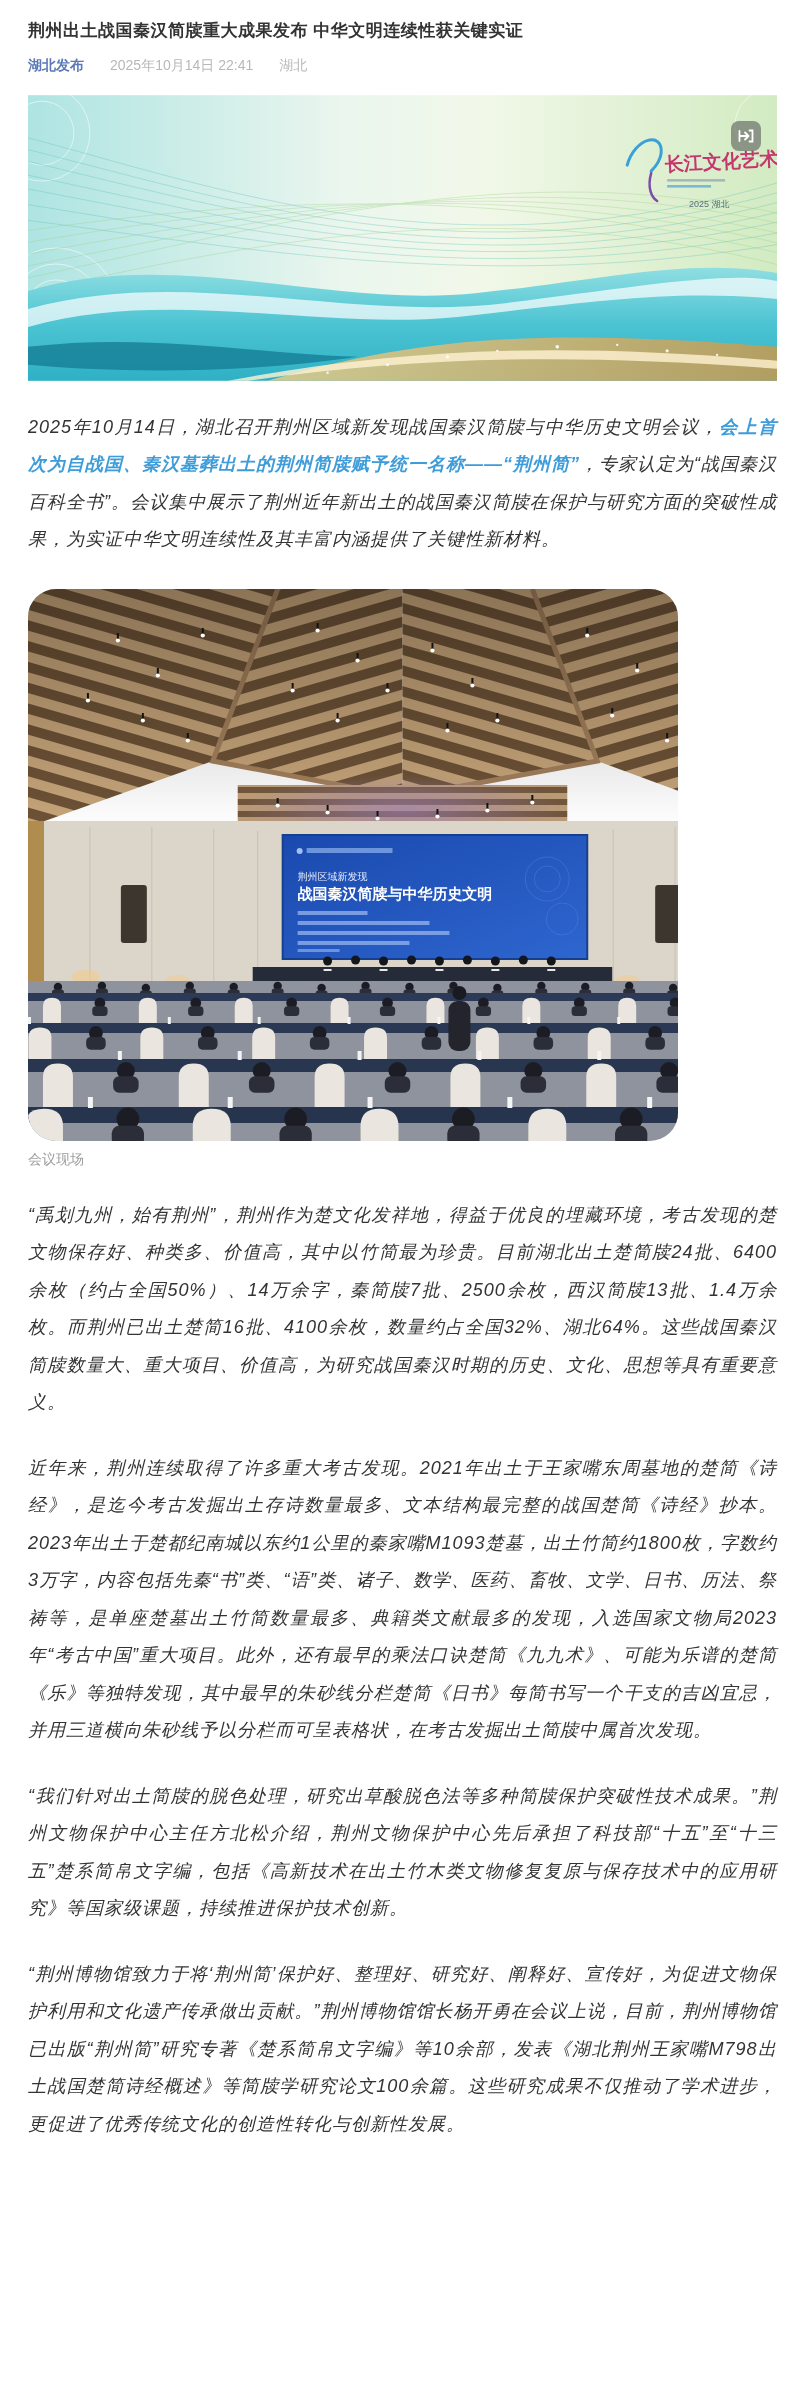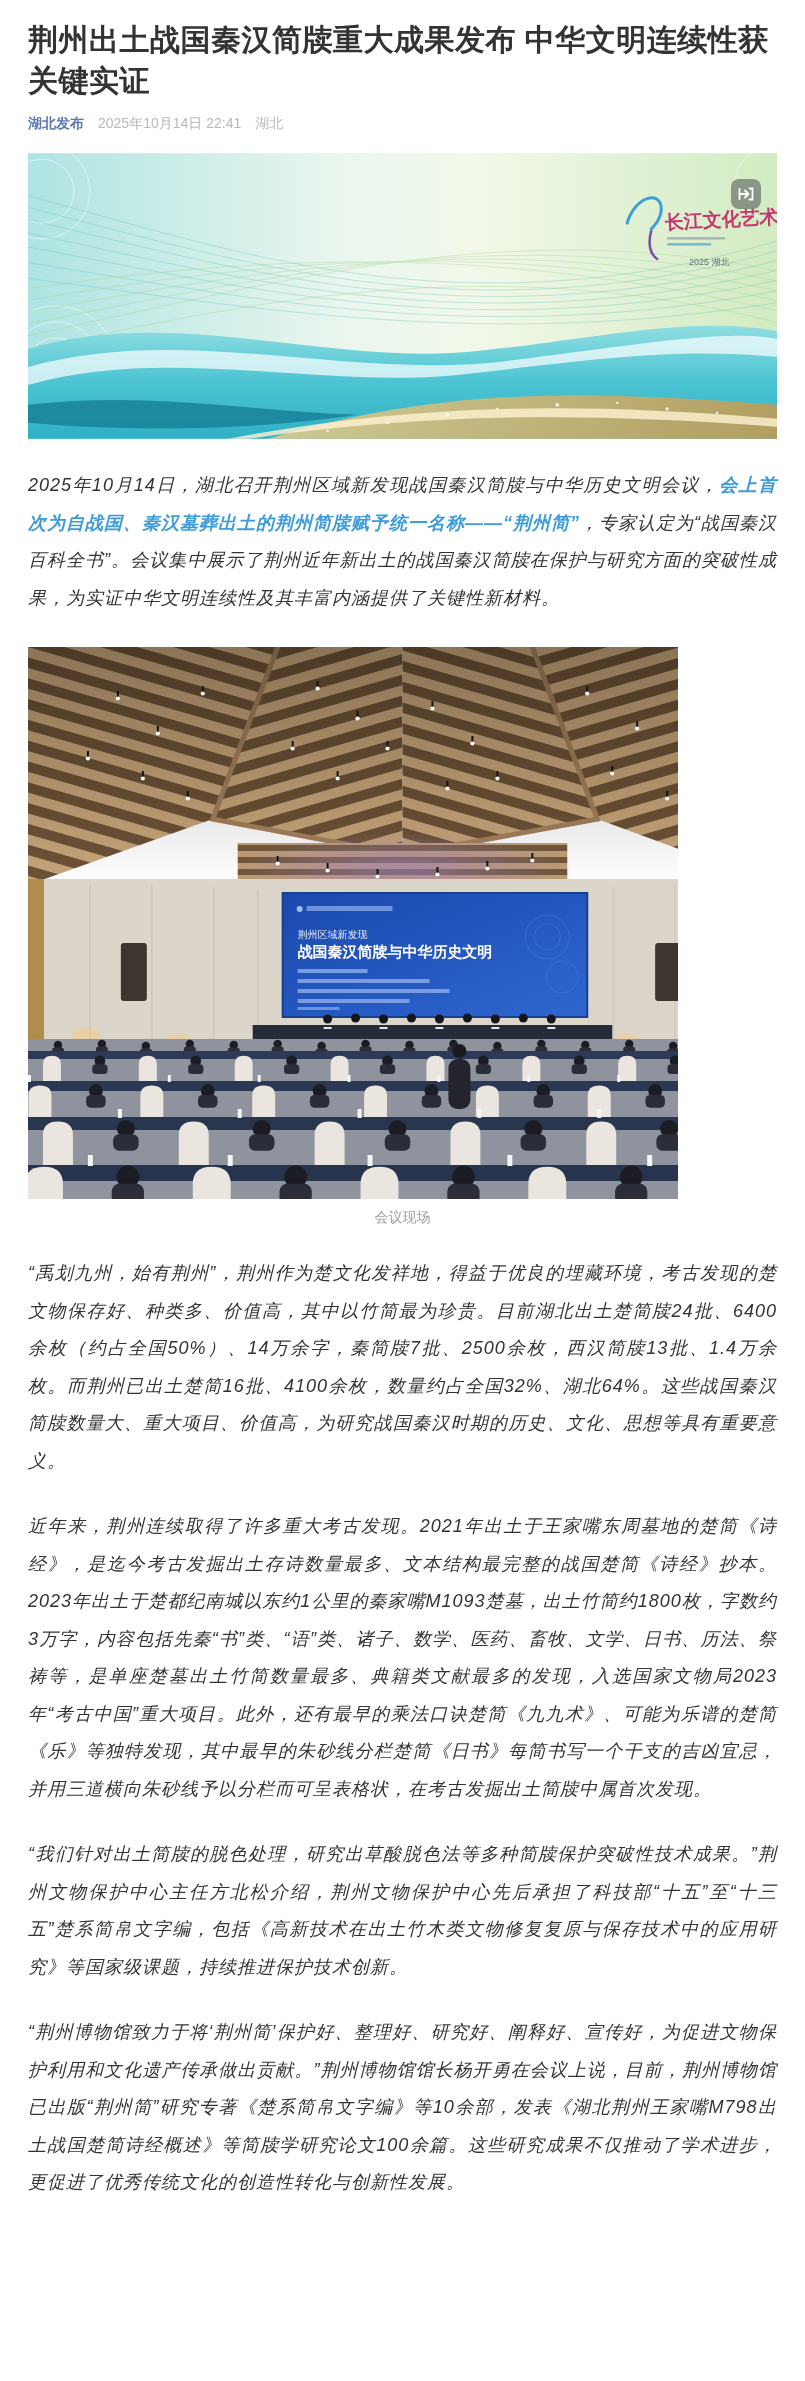--- a/index.html
+++ b/index.html
@@ -1,30 +1,30 @@
 <!DOCTYPE html>
 <html><head>
 <meta charset="utf-8">
 <style>
   html,body{margin:0;padding:0;background:#ffffff;}
   body{width:805px;font-family:"Liberation Sans","DejaVu Sans",sans-serif;color:#333;}
   .container{padding:0 28px;}
-  .article-title{font-size:30px;font-weight:700;color:#333;line-height:1.35;margin:20px 0 14px;letter-spacing:.5px;}
-  .meta-row{display:flex;align-items:center;gap:14px;font-size:14px;margin-bottom:20px;}
+  .article-title{font-size:17px;font-weight:700;color:#333;line-height:1.35;margin:20px 0 14px;letter-spacing:.5px;}
+  .meta-row{display:flex;align-items:center;gap:26px;font-size:14px;margin-bottom:20px;}
   .source-name{color:#5b79b7;font-weight:600;cursor:pointer;}
   .meta-date,.meta-region{color:#b8b8b8;text-align:right;}
   .banner-wrap{position:relative;width:749px;height:286px;overflow:hidden;}
   .banner-wrap svg{display:block;}
   .expand-btn{position:absolute;top:26px;right:16px;width:30px;height:30px;border-radius:8px;
     background:rgba(110,115,110,.72);display:flex;align-items:center;justify-content:center;cursor:pointer;}
   .body-text{font-size:18px;line-height:37.5px;letter-spacing:1px;text-align:justify;margin:28px 0;color:#333;font-style:italic;}
   .body-text .hl{color:#3e9cd9;font-weight:700;}
-  .photo-wrap{width:650px;height:552px;margin-top:30px;overflow:hidden;}
+  .photo-wrap{width:650px;height:552px;margin-top:30px;overflow:hidden;border-radius:28px;}
   .photo-wrap svg{display:block;}
-  .photo-caption{font-size:14px;color:#9e9e9e;margin:10px 0 0;text-align:center;}
+  .photo-caption{font-size:14px;color:#9e9e9e;margin:10px 0 0;}
   .last{margin-bottom:20px;}
 </style>
 </head>
 <body>
 
 <div class="container">
 
   <h1 class="article-title">荆州出土战国秦汉简牍重大成果发布 中华文明连续性获关键实证</h1>
 
   <div class="meta-row">

